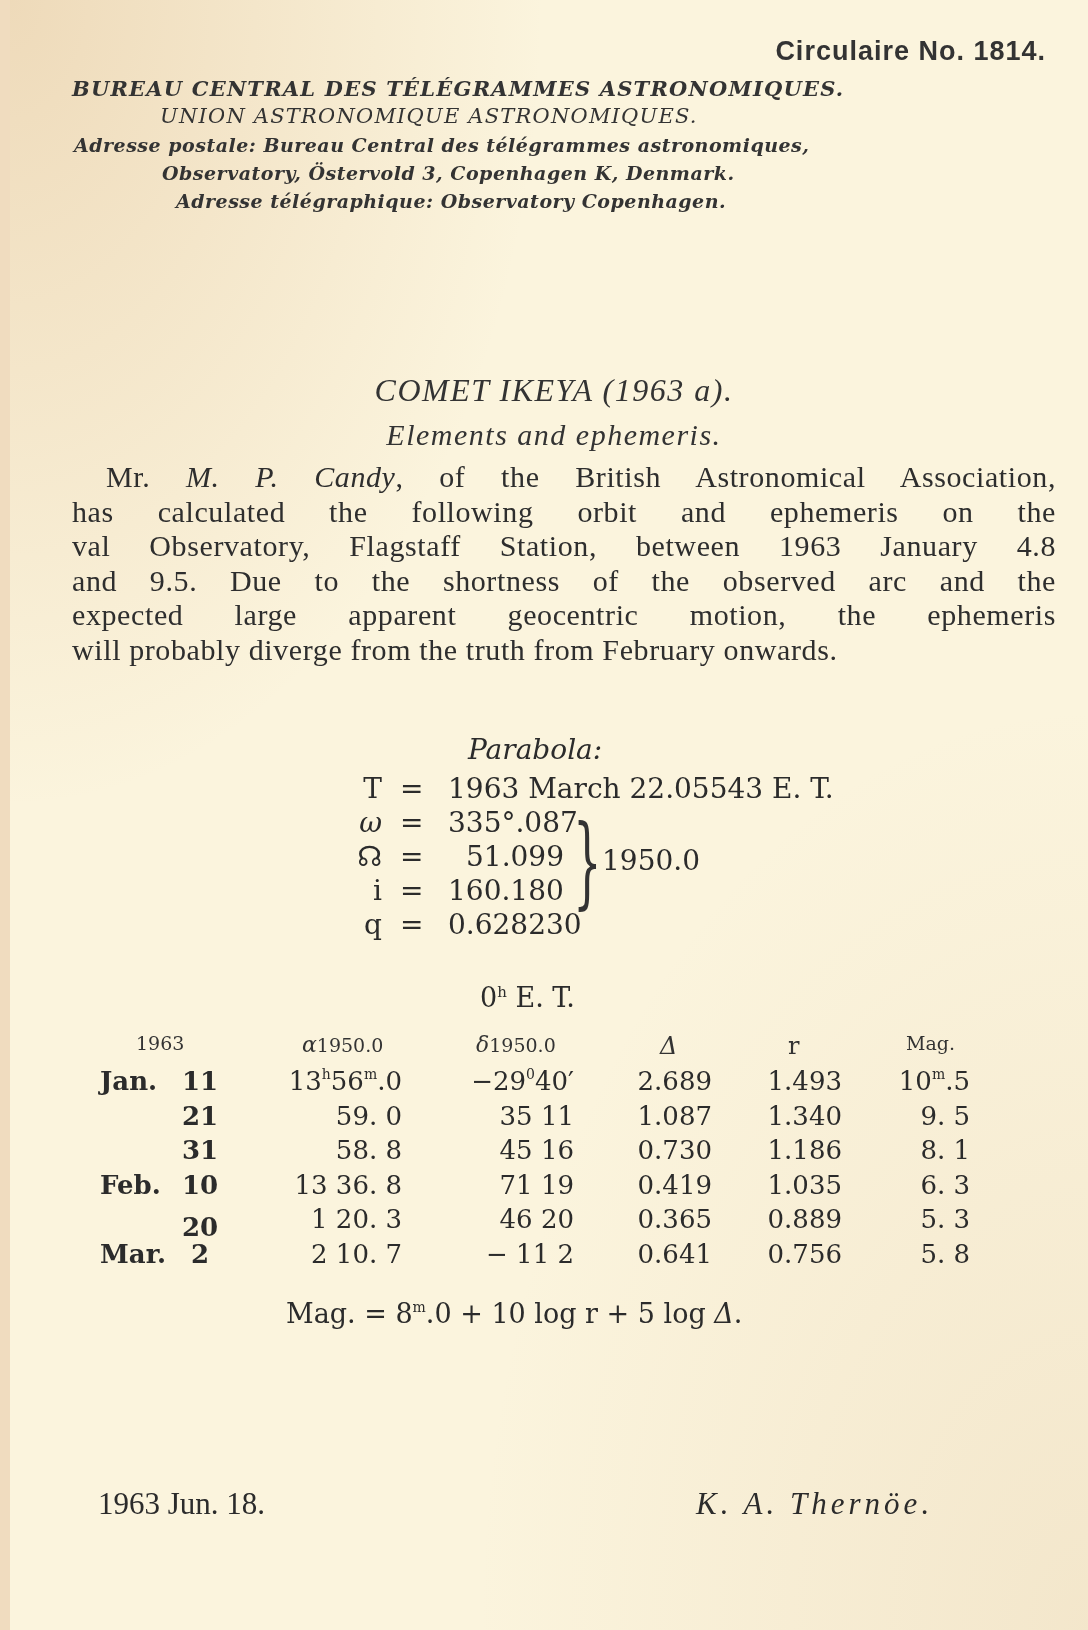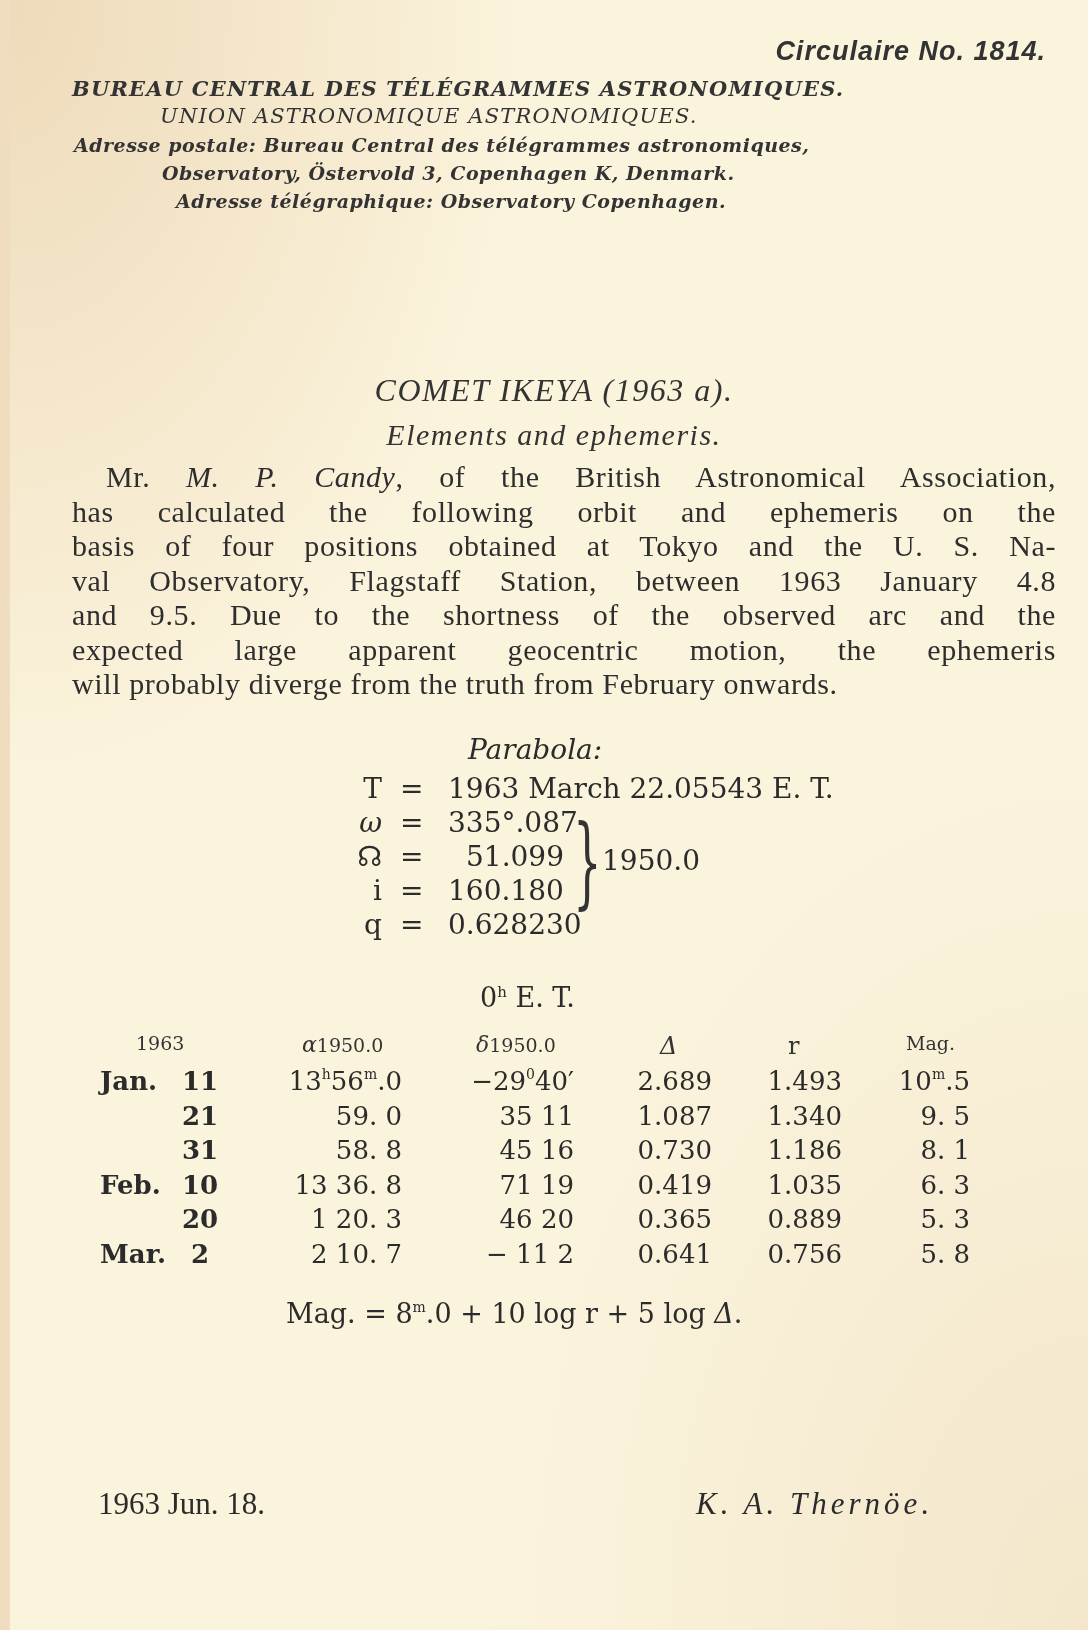--- a/index.html
+++ b/index.html
@@ -15,21 +15,21 @@
         radial-gradient(ellipse at 0% 0%, rgba(214,170,120,0.35) 0%, rgba(214,170,120,0) 35%),
         radial-gradient(ellipse at 100% 100%, rgba(220,190,150,0.25) 0%, rgba(220,190,150,0) 40%),
         #fbf4dd;
       border-left: 10px solid #f0dcbf;
       box-sizing: border-box;
     }
     .abs { position: absolute; white-space: nowrap; }
     .sans-bold { font-family: "Liberation Sans", sans-serif; font-weight: bold; }
 
     
-    .circ { right: 42px; top: 36px; font-size: 27px; letter-spacing: 1px; color: #333; font-style: italic; }
+    .circ { right: 42px; top: 36px; font-size: 27px; letter-spacing: 1px; color: #333; }
     .hdr { font-family: "DejaVu Serif", serif; font-style: italic; font-weight: bold; font-size: 19px; color: #333; letter-spacing: 0.5px; }
     .hdr1 { left: 62px; top: 76px; font-size: 21px; letter-spacing: 1.2px; }
     .hdr2 { left: 150px; top: 104px; font-size: 21px; letter-spacing: 1.2px; font-weight: normal; }
     .hdr3 { left: 64px; top: 134px; }
     .hdr4 { left: 152px; top: 162px; }
     .hdr5 { left: 166px; top: 190px; }
 
     
     .title { left: 0; width: 1088px; text-align: center; font-family: "Liberation Serif", serif; font-style: italic; color: #333; }
     .t1 { top: 372px; font-size: 32px; letter-spacing: 1.5px; }
@@ -86,21 +86,20 @@
   <div class="abs hdr hdr3">Adresse postale: Bureau Central des télégrammes astronomiques,</div>
   <div class="abs hdr hdr4">Observatory, Östervold 3, Copenhagen K, Denmark.</div>
   <div class="abs hdr hdr5">Adresse télégraphique: Observatory Copenhagen.</div>
 
   <div class="abs title t1">COMET IKEYA (1963 a).</div>
   <div class="abs title t2">Elements and ephemeris.</div>
 
   <div class="para" id="para">
       <span class="line first">Mr. <i>M. P. Candy</i>, of the British Astronomical Association,</span>
       <span class="line">has calculated the following orbit and ephemeris on the</span>
-      <span class="line">basis of four positions obtained at Tokyo and the U. S. Na-</span>
       <span class="line">val Observatory, Flagstaff Station, between 1963 January 4.8</span>
       <span class="line">and 9.5. Due to the shortness of the observed arc and the</span>
       <span class="line">expected large apparent geocentric motion, the ephemeris</span>
       <span class="line last">will probably diverge from the truth from February onwards.</span>
     </div>
 
   <div class="abs orb parabola">Parabola:</div>
   <div id="orbit-rows">
       <div class="orow orb" style="top: 772px;">
         <span class="sym">T</span>
@@ -172,21 +171,21 @@
         <span class="cell c-mon" style="white-space: pre;">Feb.</span>
         <span class="cell c-day" style="white-space: pre;">10</span>
         <span class="cell c-ra" style="white-space: pre;">13 36. 8</span>
         <span class="cell c-dec" style="white-space: pre;">71 19</span>
         <span class="cell c-delta" style="white-space: pre;">0.419</span>
         <span class="cell c-r" style="white-space: pre;">1.035</span>
         <span class="cell c-mag" style="white-space: pre;">6. 3</span>
       </div>
       <div class="trow">
         <span class="cell c-mon" style="white-space: pre;"></span>
-        <span class="cell c-day" style="white-space: pre;">20</span>
+        <span class="cell c-day" style="white-space: pre; margin-top: 8px;">20</span>
         <span class="cell c-ra" style="white-space: pre;">1 20. 3</span>
         <span class="cell c-dec" style="white-space: pre;">46 20</span>
         <span class="cell c-delta" style="white-space: pre;">0.365</span>
         <span class="cell c-r" style="white-space: pre;">0.889</span>
         <span class="cell c-mag" style="white-space: pre;">5. 3</span>
       </div>
       <div class="trow">
         <span class="cell c-mon" style="white-space: pre;">Mar.</span>
         <span class="cell c-day" style="white-space: pre;">2</span>
         <span class="cell c-ra" style="white-space: pre;">2 10. 7</span>

